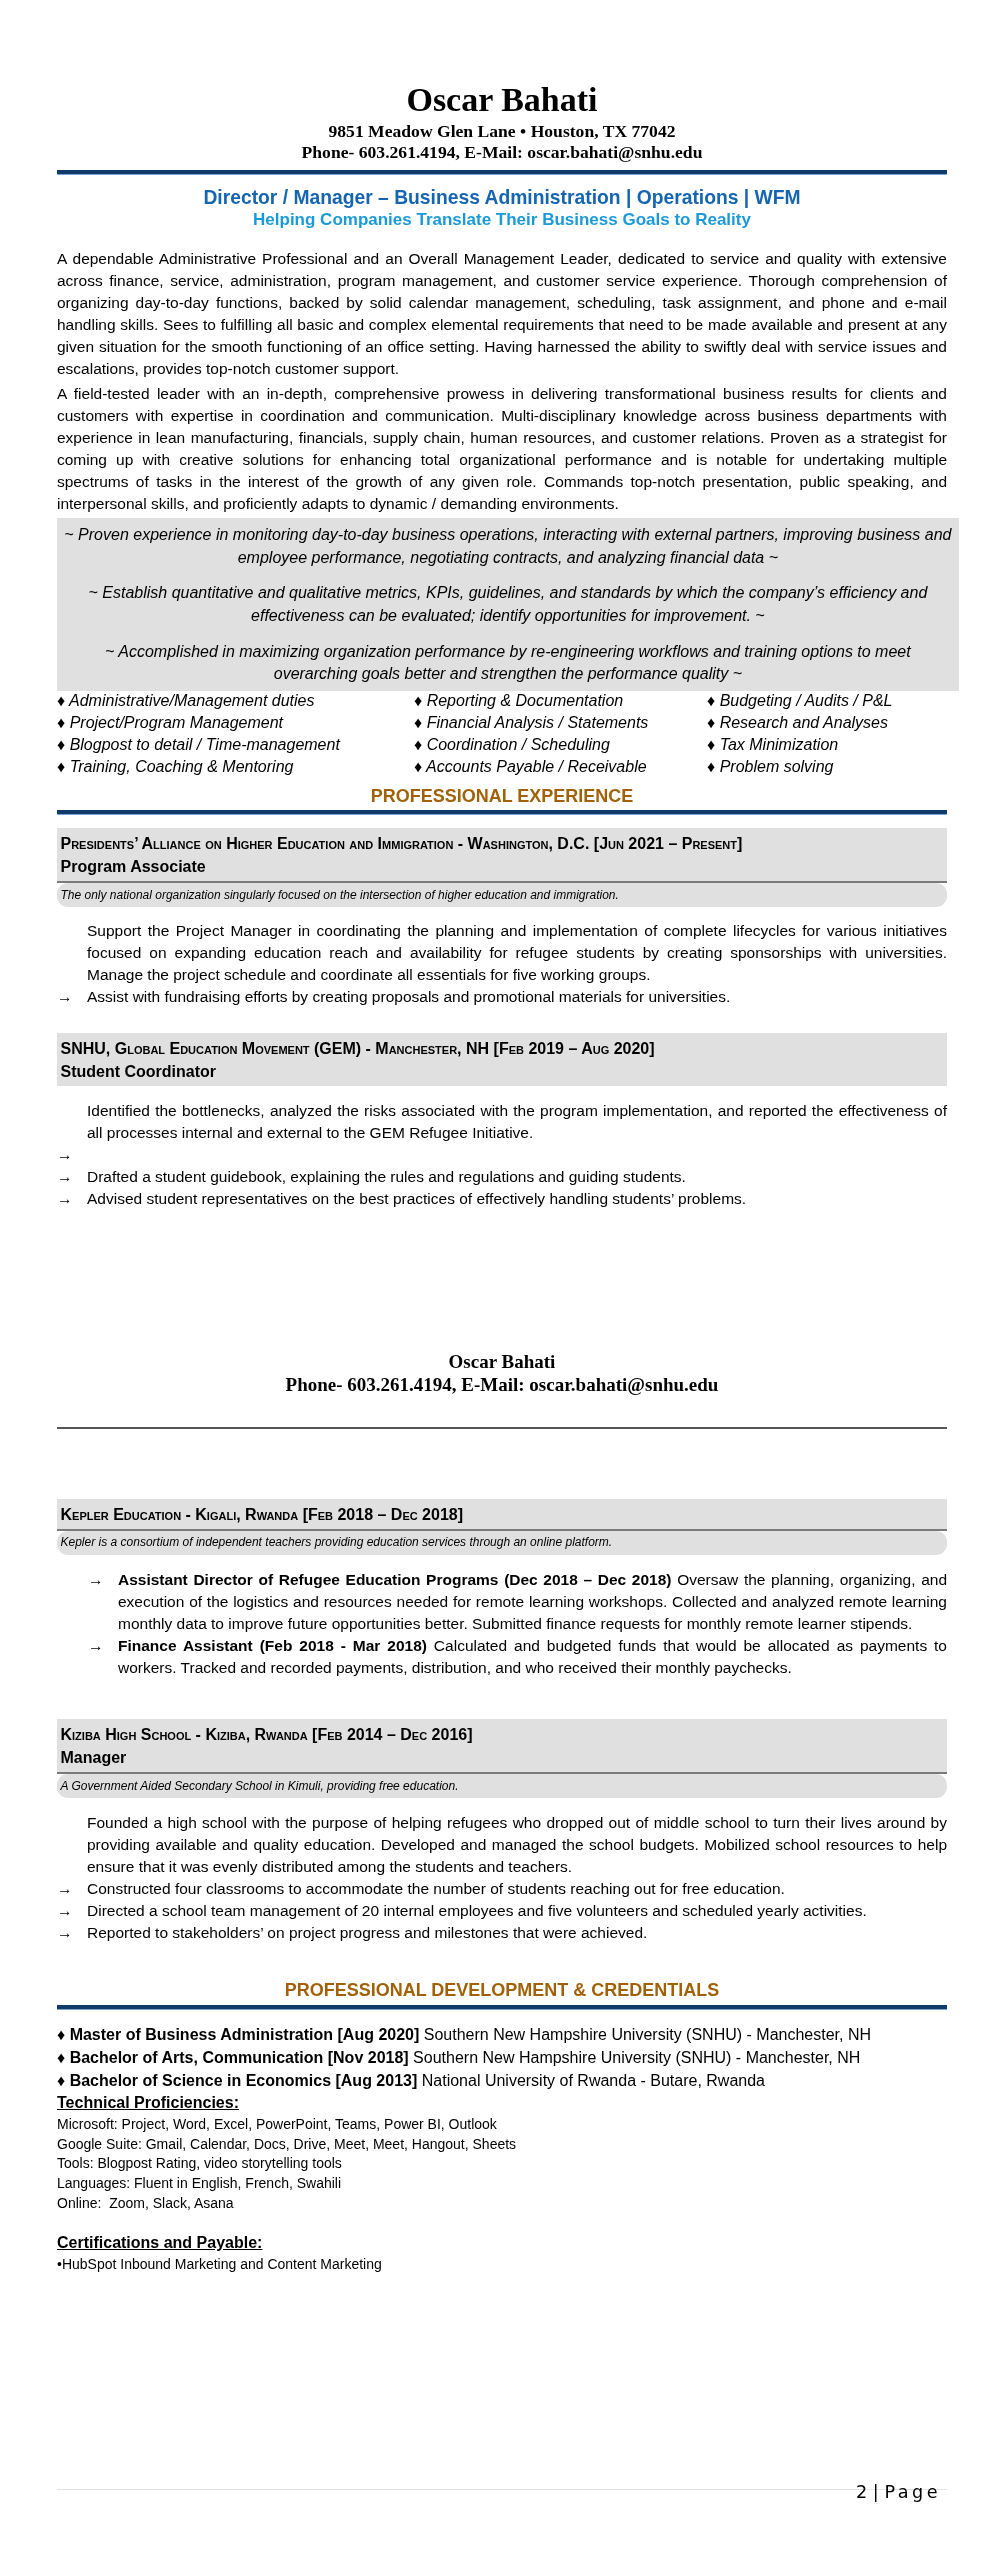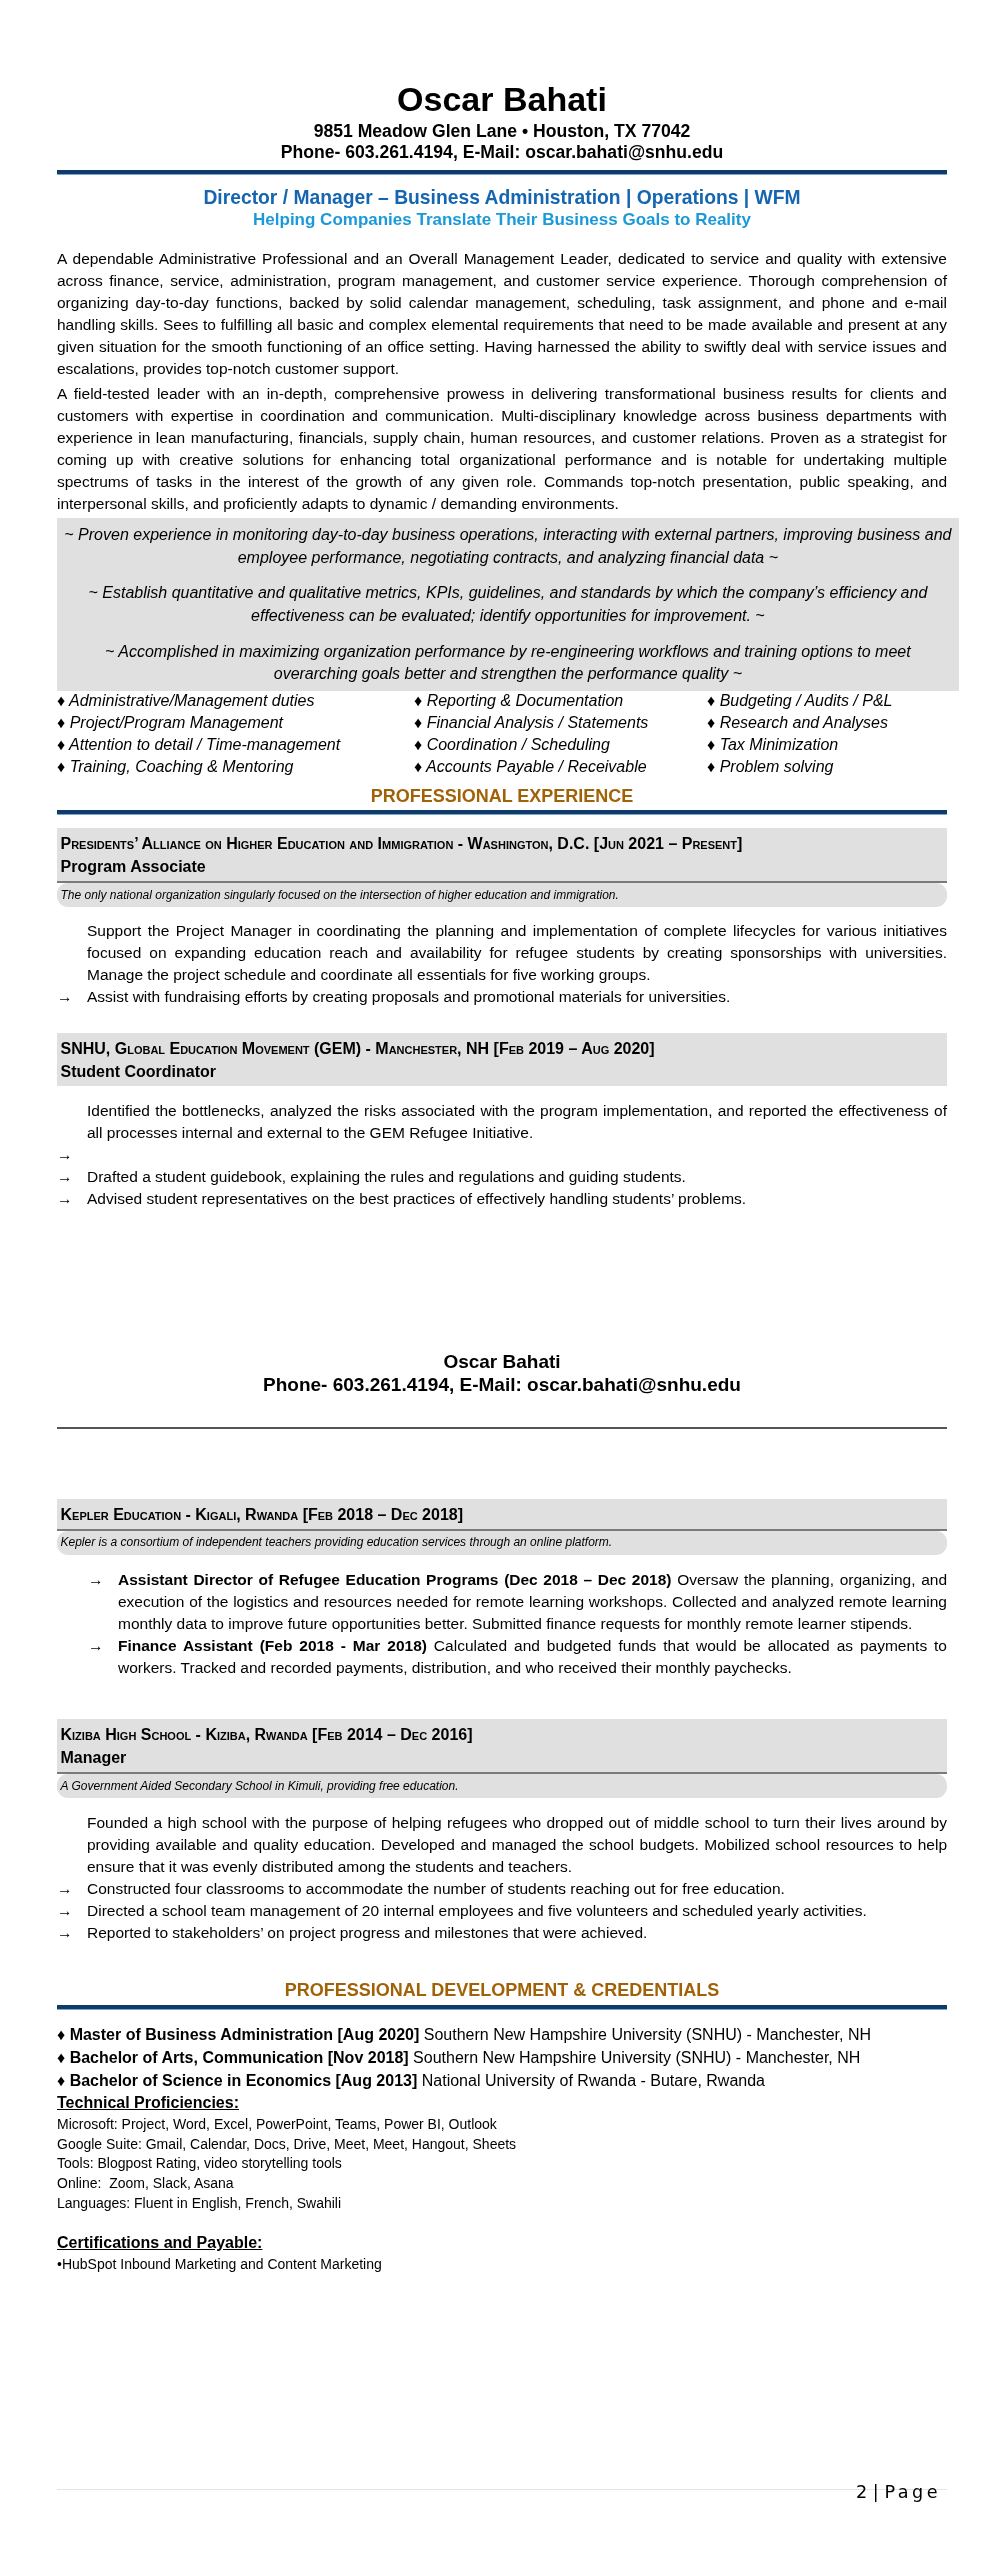--- a/index.html
+++ b/index.html
@@ -1,20 +1,20 @@
 <!DOCTYPE html>
 <html style="font-size:9.4px"><head>
 <meta charset="utf-8">
 <style>
   html, body { margin: 0; padding: 0; background: #ffffff; }
   body { width: 995px; height: 2576px; position: relative; overflow: hidden;
          font-family: "Liberation Sans", sans-serif; color: #000; }
   .page { position: absolute; left: 0; width: 995px; }
   .content { position: absolute; left: 57px; width: 890px; }
-  .serif { font-family: Liberation Sans, sans-serif; }
+  .serif { font-family: Liberation Serif, serif; }
   .center { text-align: center; }
   .name { font-size: 34px; font-weight: bold; line-height: 1.1; }
   .contact { font-size: 17.6px; font-weight: bold; line-height: 1.2; }
   .rule-blue { height: 4.1px; background: #0f3b6b; border-bottom: 1.2px solid #7fa6cf; }
   .rule-gray { height: 1.8px; background: #7a7a7a; }
   .headline { color: #1565b0; font-weight: bold; font-size: 19.3px; line-height: 1.2; }
   .tagline { color: #1a9ad8; font-weight: bold; font-size: 17px; line-height: 1.3; }
   .para { font-size: 15.5px; line-height: 1.42; text-align: justify; }
   .highlights { background: #e0e0e0; padding: 2.3px 5.9px; }
   .highlight { font-size: 16px; font-weight: normal; font-style: italic; text-align: center; line-height: 1.42; margin: 3.5px 0 13px 0; }
@@ -62,21 +62,21 @@
   <div class="content highlights" style="top:518px;">
     <div class="highlight">~ Proven experience in monitoring day-to-day business operations, interacting with external partners, improving business and employee performance, negotiating contracts, and analyzing financial data ~</div>
     <div class="highlight">~ Establish quantitative and qualitative metrics, KPIs, guidelines, and standards by which the company’s efficiency and effectiveness can be evaluated; identify opportunities for improvement. ~</div>
     <div class="highlight">~ Accomplished in maximizing organization performance by re-engineering workflows and training options to meet overarching goals better and strengthen the performance quality ~</div>
   </div>
 
   <div class="content skills" style="top:690px;">
     <div>
       <div><span>♦</span> <span>Administrative/Management duties</span></div>
       <div><span>♦</span> <span>Project/Program Management</span></div>
-      <div><span>♦</span> <span>Attention to detail / Time-management</span></div>
+      <div><span>♦</span> <span>Blogpost to detail / Time-management</span></div>
       <div><span>♦</span> <span>Training, Coaching &amp; Mentoring</span></div>
     </div>
     <div>
       <div><span>♦</span> <span>Reporting &amp; Documentation</span></div>
       <div><span>♦</span> <span>Financial Analysis / Statements</span></div>
       <div><span>♦</span> <span>Coordination / Scheduling</span></div>
       <div><span>♦</span> <span>Accounts Payable / Receivable</span></div>
     </div>
     <div>
       <div><span>♦</span> <span>Budgeting / Audits / P&amp;L</span></div>
@@ -184,22 +184,22 @@
     <div class="degree"><span>♦</span> <b>Master of Business Administration [Aug 2020]</b><span> Southern New Hampshire University (SNHU) - Manchester, NH</span></div>
     <div class="degree"><span>♦</span> <b>Bachelor of Arts, Communication [Nov 2018]</b><span> Southern New Hampshire University (SNHU) - Manchester, NH</span></div>
     <div class="degree"><span>♦</span> <b>Bachelor of Science in Economics [Aug 2013]</b><span> National University of Rwanda - Butare, Rwanda</span></div>
   </div>
 
   <div class="content" style="top:2092px;">
     <div class="ul-head">Technical Proficiencies:</div>
     <div class="plain">Microsoft: Project, Word, Excel, PowerPoint, Teams, Power BI, Outlook</div>
     <div class="plain">Google Suite: Gmail, Calendar, Docs, Drive, Meet, Meet, Hangout, Sheets</div>
     <div class="plain">Tools: Blogpost Rating, video storytelling tools</div>
+    <div class="plain">Languages: Fluent in English, French, Swahili</div>
     <div class="plain" style="white-space:pre;">Online:  Zoom, Slack, Asana</div>
-    <div class="plain">Languages: Fluent in English, French, Swahili</div>
   </div>
 
   <div class="content" style="top:2232px;">
     <div class="ul-head">Certifications and Payable:</div>
     <div class="plain">•HubSpot Inbound Marketing and Content Marketing</div>
   </div>
 
   <div class="footer-rule"></div>
   <div class="footer">
     <span class="num">2</span><span class="num" style="white-space:pre;"> | </span><span class="pg">Page</span>

